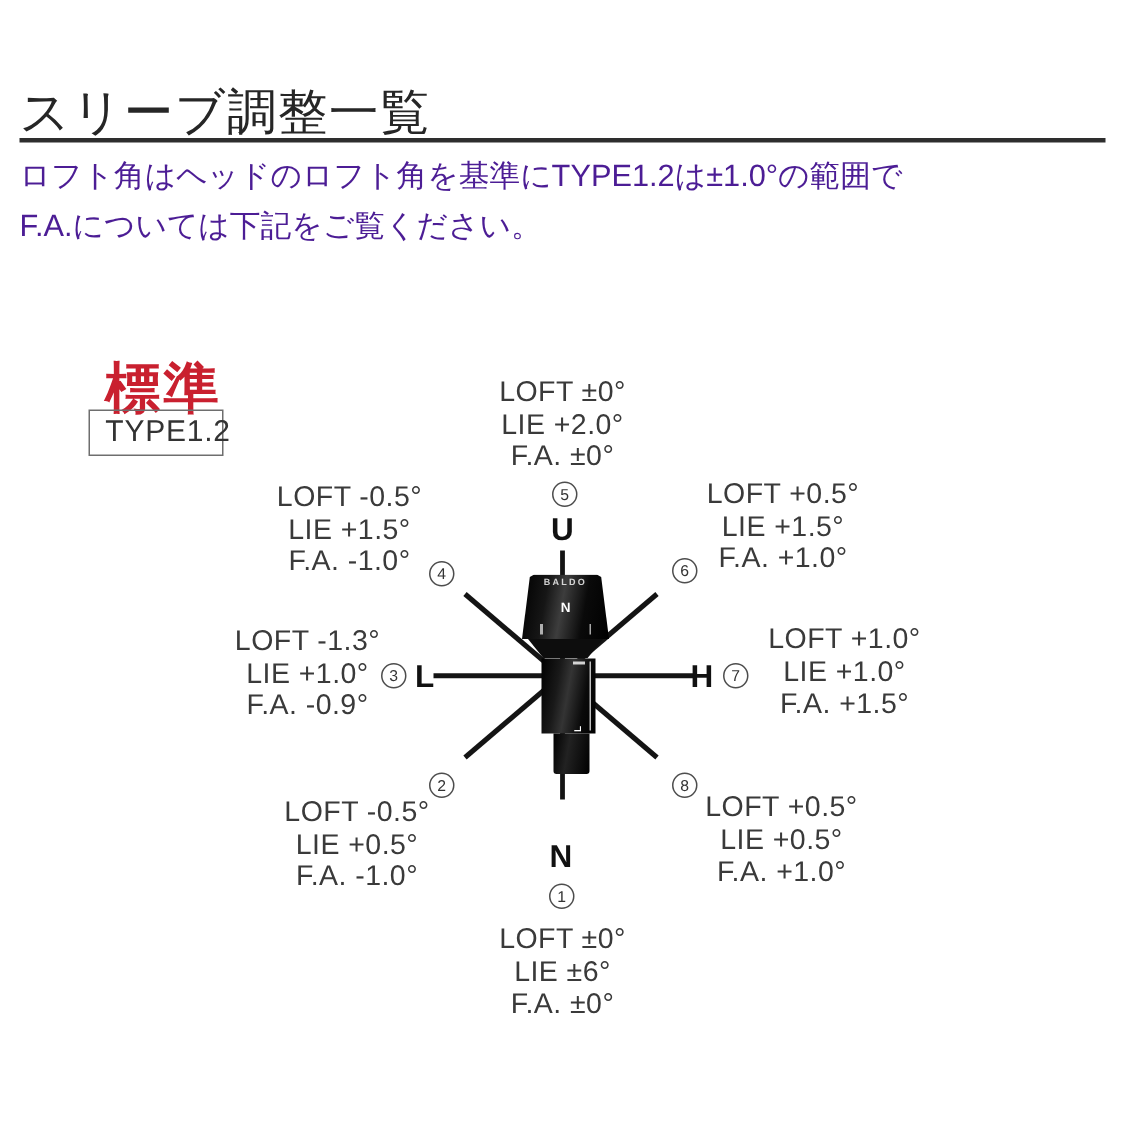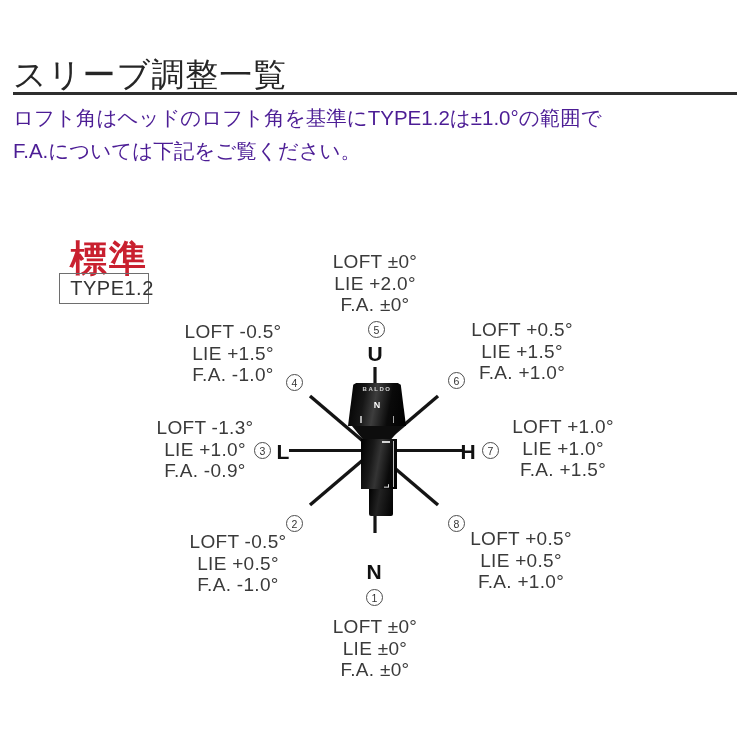--- a/index.html
+++ b/index.html
@@ -189,17 +189,17 @@
     <div>LIE +0.5°</div>
     <div>F.A. +1.0°</div>
   </div>
 
   <div class="dletter" style="left:374px;top:572px">N</div>
   <div class="pcircle" style="left:366px;top:589px">
     <span>1</span>
   </div>
   <div class="pblock" style="left:295px;top:616px">
     <div>LOFT ±0°</div>
-    <div>LIE ±0°</div>
+    <div>LIE ±6°</div>
     <div>F.A. ±0°</div>
   </div>
 
 </div>
 
 </body></html>

